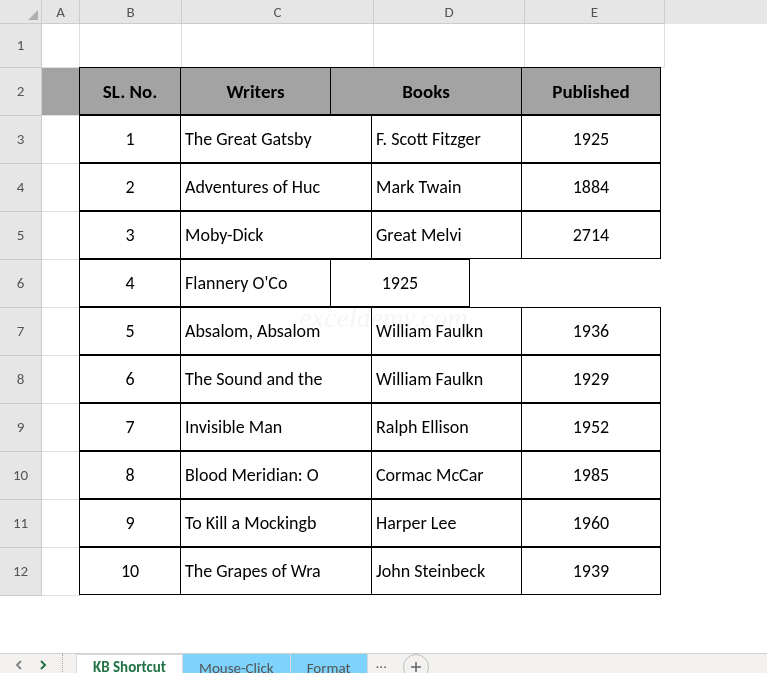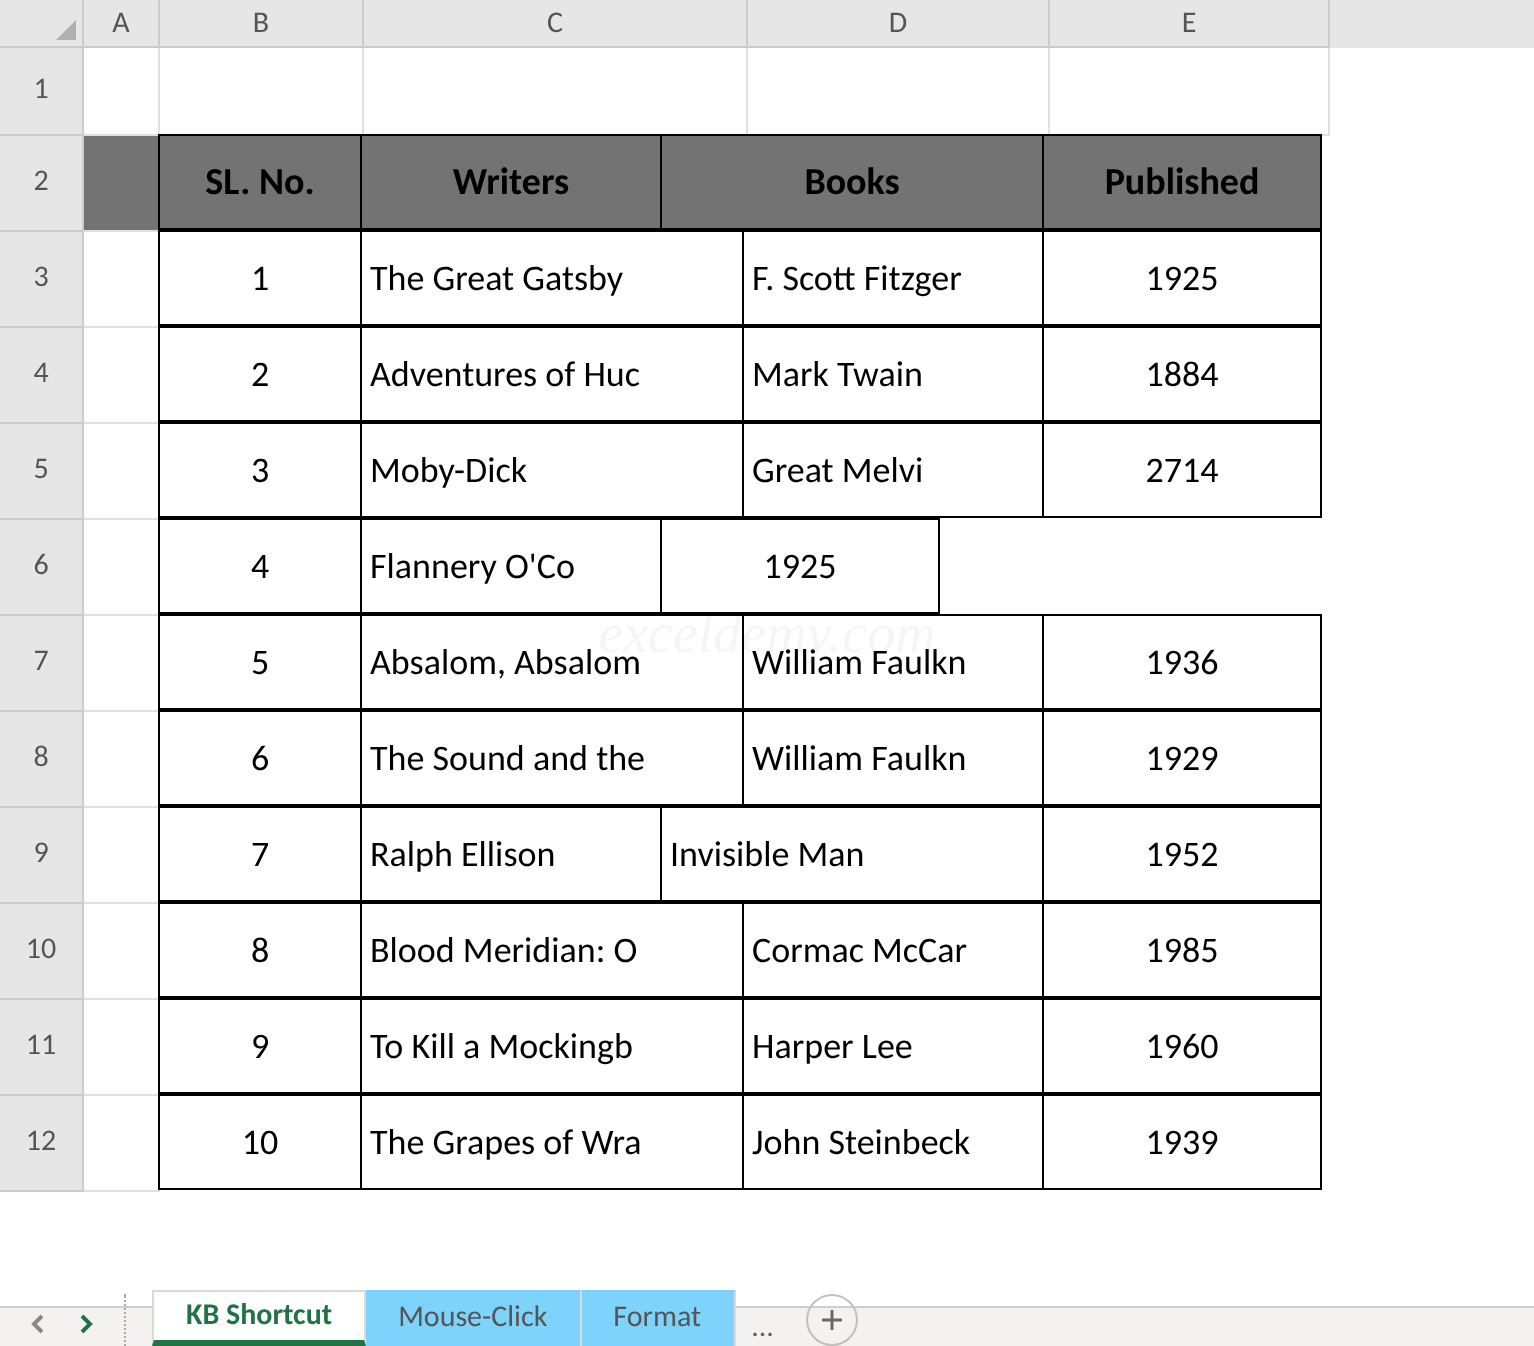--- a/index.html
+++ b/index.html
@@ -86,35 +86,35 @@
 .cB { width: 102px; }
 .cC { width: 192px; }
 .cD { width: 151px; }
 .cE { width: 140px; }
 
 .r1 { height: 44px; }
 .rD { height: 48px; }
 
 .tbl .cell { border: 1px solid #000; margin: -1px 0 0 -1px; }
 .hdr .cell {
-  background: #737373;
+  background: #a3a3a3;
   font-weight: 700;
   font-size: 19px;
   justify-content: center;
 }
 .ctr { justify-content: center; }
 
 .tab-strip {
   position: absolute;
   left: 0; right: 0; bottom: 0;
   height: 20px;
   background: #f3f2f1;
   border-top: 1px solid #d0d0d0;
   display: flex;
-  align-items: flex-end;
+  align-items: flex-start;
   padding: 0 8px;
   font-size: 15px;
 }
 .nav-btns { display: flex; gap: 2px; margin-right: 6px; }
 .nav-btn {
   width: 22px; height: 22px;
   display: flex; align-items: center; justify-content: center;
   color: #666;
 }
 .nav-btn svg { width: 10px; height: 10px; }
@@ -245,22 +245,22 @@
     <div class="g-row tbl">
       <div class="cell cA rD" style="border:none;border-right:1px solid #e0e0e0;border-bottom:1px solid #e0e0e0;margin:0"></div>
       <div class="cell cB rD ctr">6</div>
       <div class="cell cC rD">The Sound and the</div>
       <div class="cell cD rD">William Faulkn</div>
       <div class="cell cE rD ctr">1929</div>
     </div>
     <div class="g-row tbl">
       <div class="cell cA rD" style="border:none;border-right:1px solid #e0e0e0;border-bottom:1px solid #e0e0e0;margin:0"></div>
       <div class="cell cB rD ctr">7</div>
+      <div class="cell cC rD">Invisible Man</div>
       <div class="cell cD rD">Ralph Ellison</div>
-      <div class="cell cC rD">Invisible Man</div>
       <div class="cell cE rD ctr">1952</div>
     </div>
     <div class="g-row tbl">
       <div class="cell cA rD" style="border:none;border-right:1px solid #e0e0e0;border-bottom:1px solid #e0e0e0;margin:0"></div>
       <div class="cell cB rD ctr">8</div>
       <div class="cell cC rD">Blood Meridian: O</div>
       <div class="cell cD rD">Cormac McCar</div>
       <div class="cell cE rD ctr">1985</div>
     </div>
     <div class="g-row tbl">

